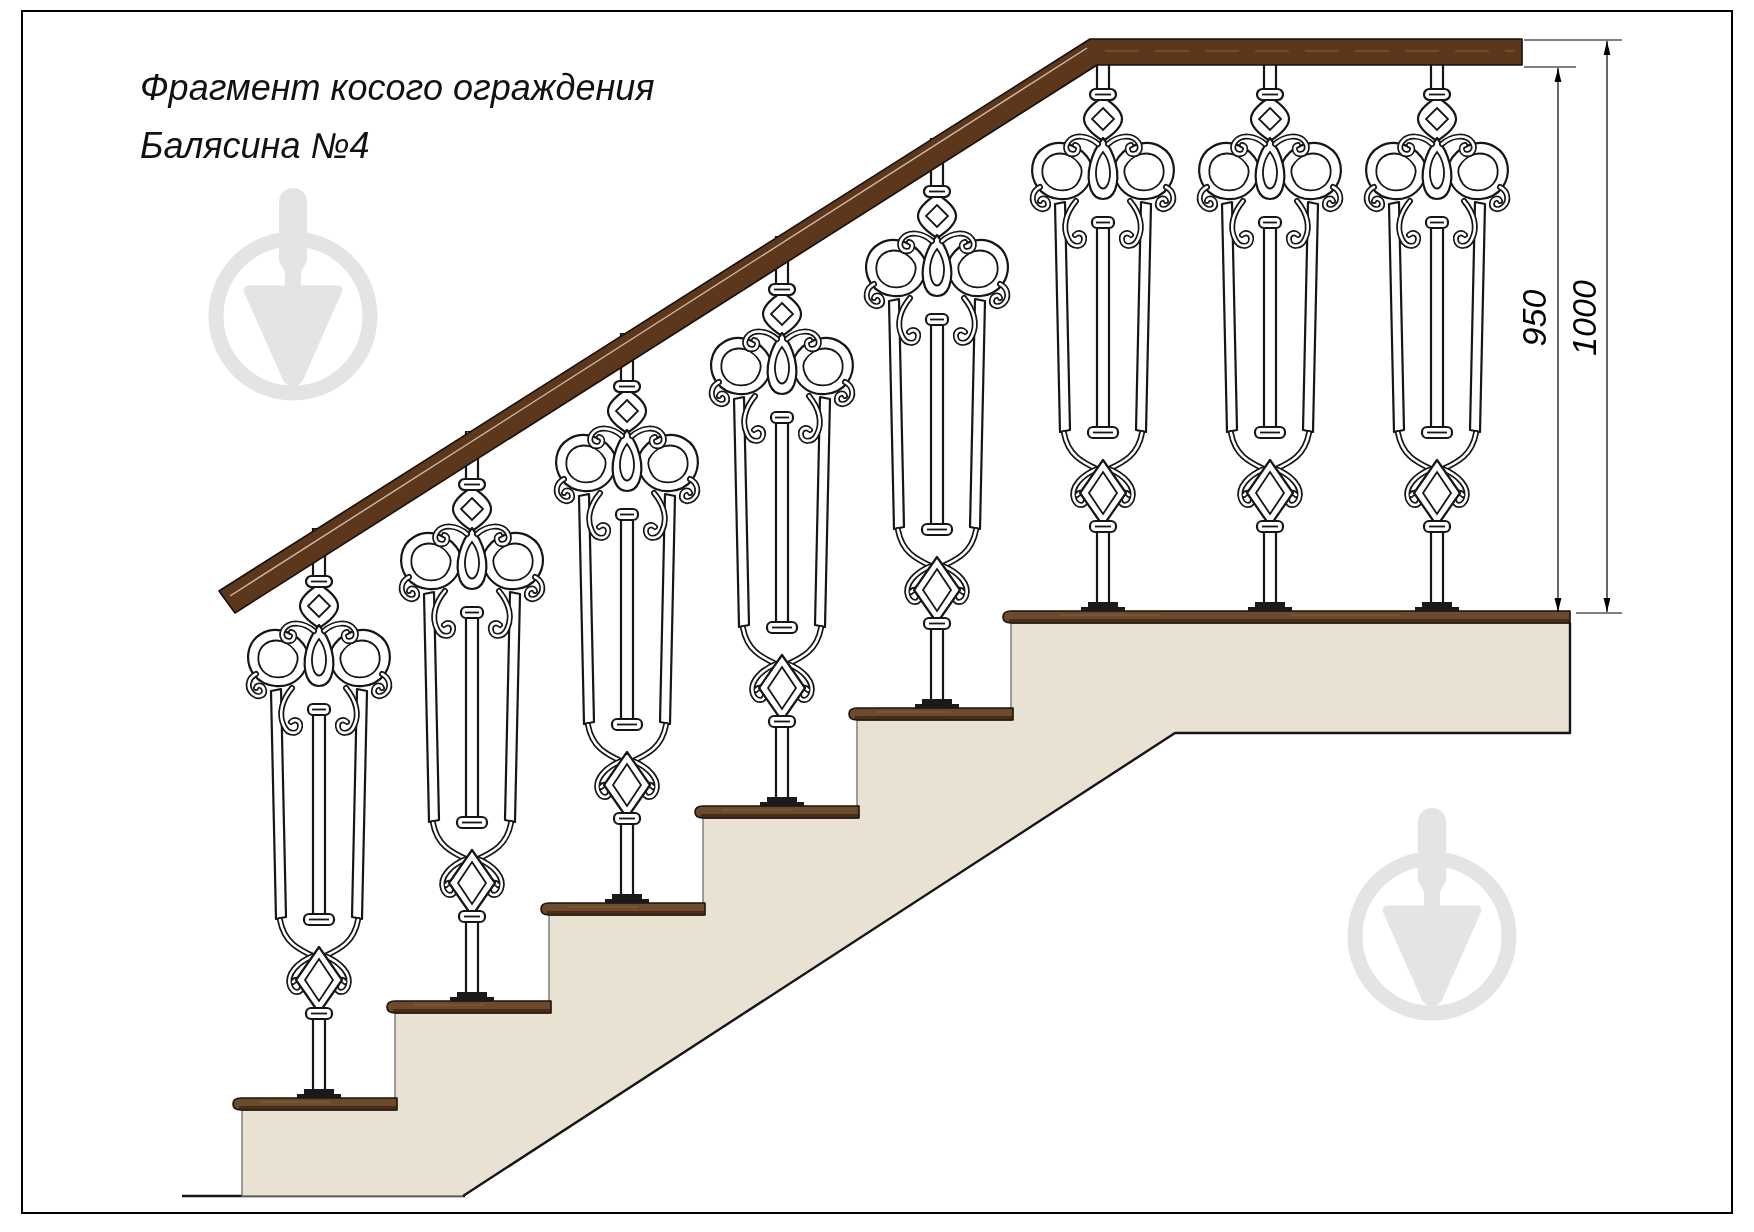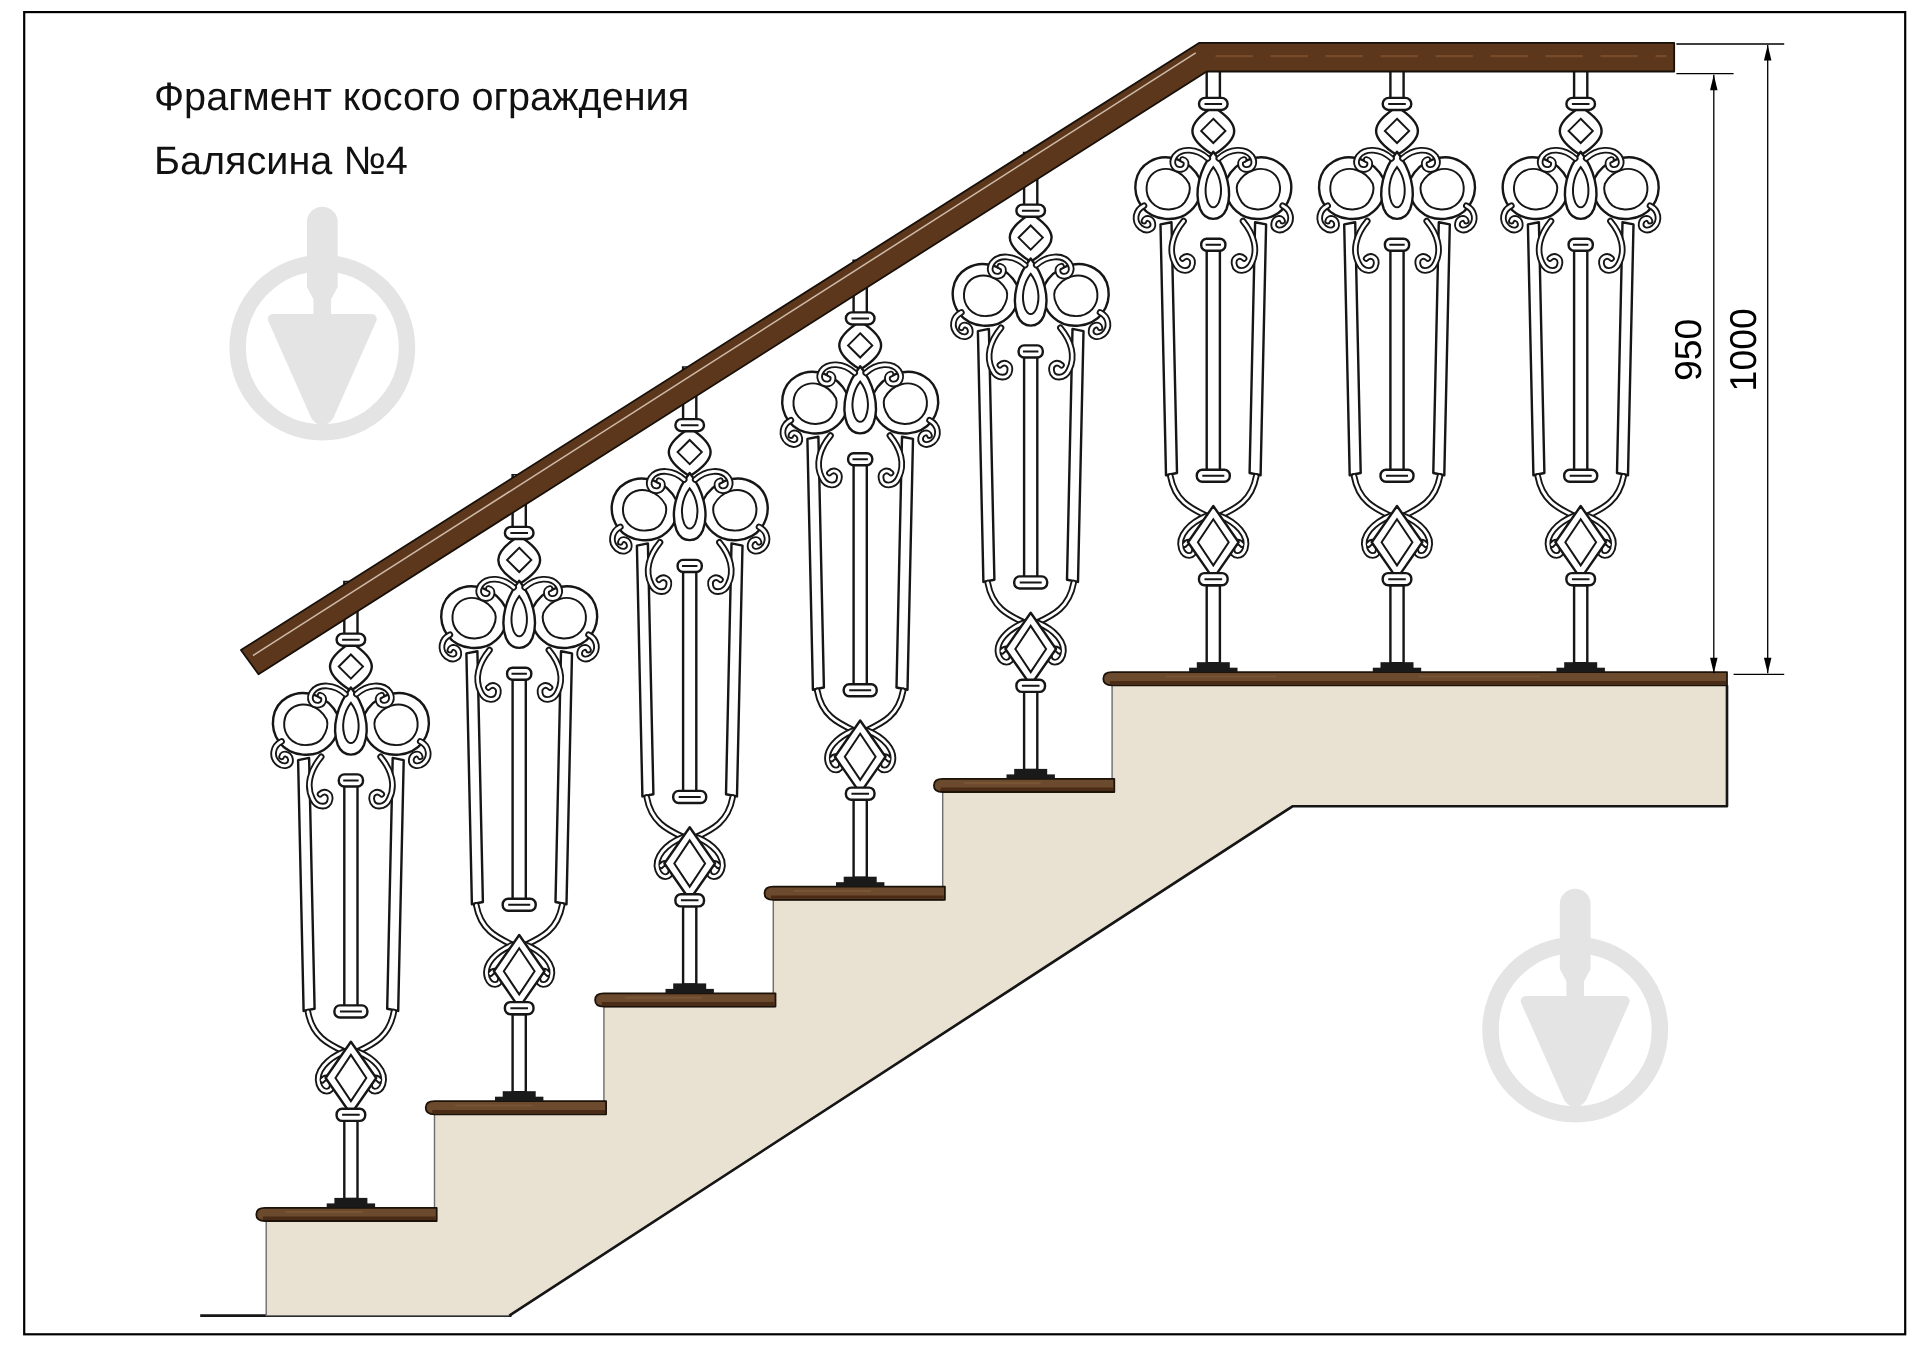--- a/index.html
+++ b/index.html
@@ -1,17 +1,17 @@
 <!DOCTYPE html>
 <html style="--c-handrail: #5d371c; --c-tread: #6b4a2e; --c-tread_shadow: #4a2c16; --c-stair_body: #e9e2d3; --c-watermark: #e4e4e4; --c-outline: #161616; --c-background: #ffffff;"><head>
 <meta charset="utf-8">
 <style>
   html,body{margin:0;padding:0;background:#fff;}
   .stage{position:relative;width:1754px;height:1232px;background:#fff;overflow:hidden;
-         font-family:"Liberation Sans",sans-serif;}
+         font-family:"Liberation Sans",sans-serif;font-style:italic;}
   svg{display:block;}
   
   .frame{fill:none;stroke:#000;stroke-width:2;}
   .title-text{font-family:"Liberation Sans",sans-serif;font-size:36px;fill:#111;}
   .dim-label{font-family:"Liberation Sans",sans-serif;font-size:34px;fill:#000;}
   .wm{fill:var(--c-watermark,#e4e4e4);}
   .wm-ring{fill:none;stroke:var(--c-watermark,#e4e4e4);stroke-width:15;}
   .body-fill{fill:var(--c-stair_body,#e9e2d3);stroke:#6f6f6f;stroke-width:1.3;}
   .heavy{stroke:#161616;stroke-width:2.4;fill:none;stroke-linejoin:round;}
   .tread{fill:var(--c-tread,#6b4a2e);stroke:#1c1208;stroke-width:1.6;stroke-linejoin:round;}

